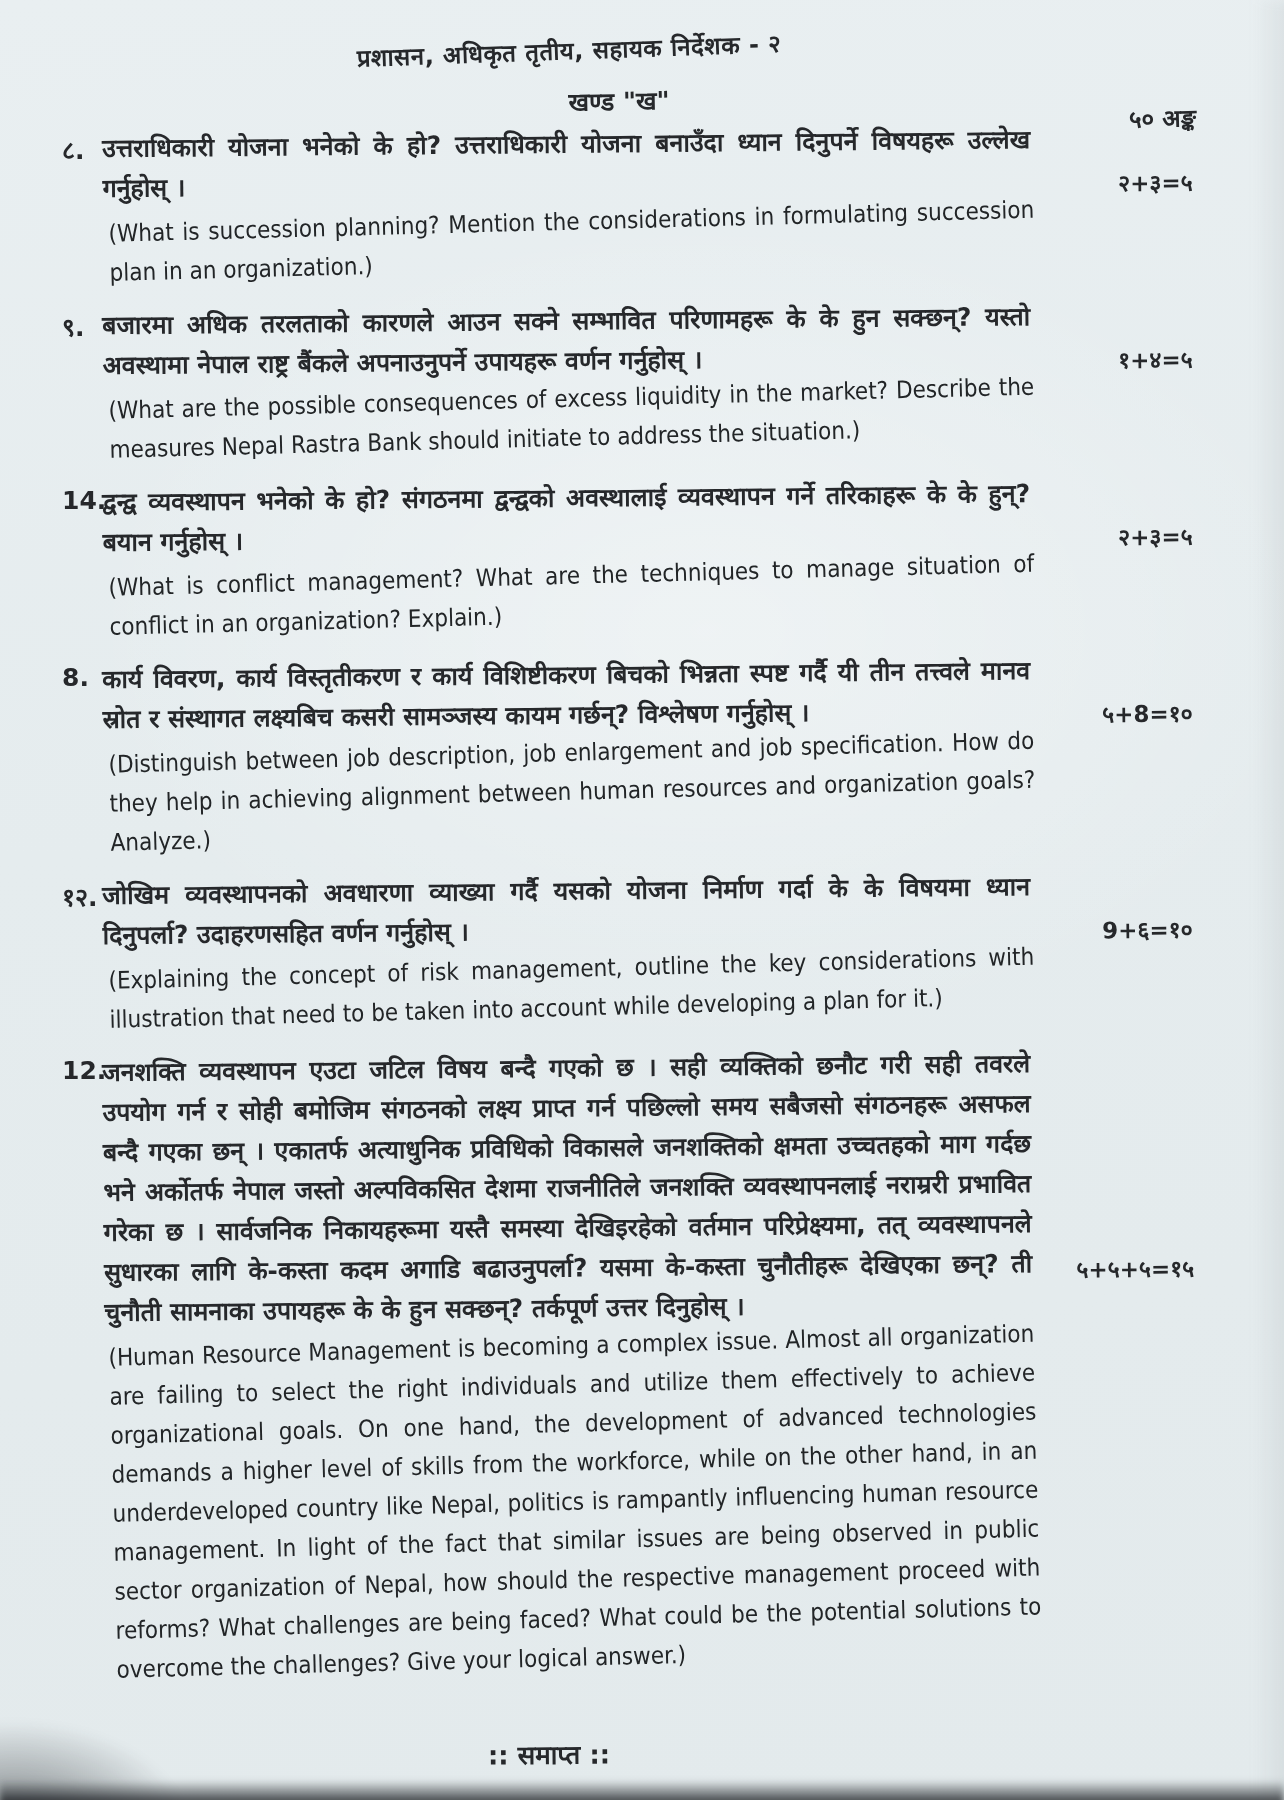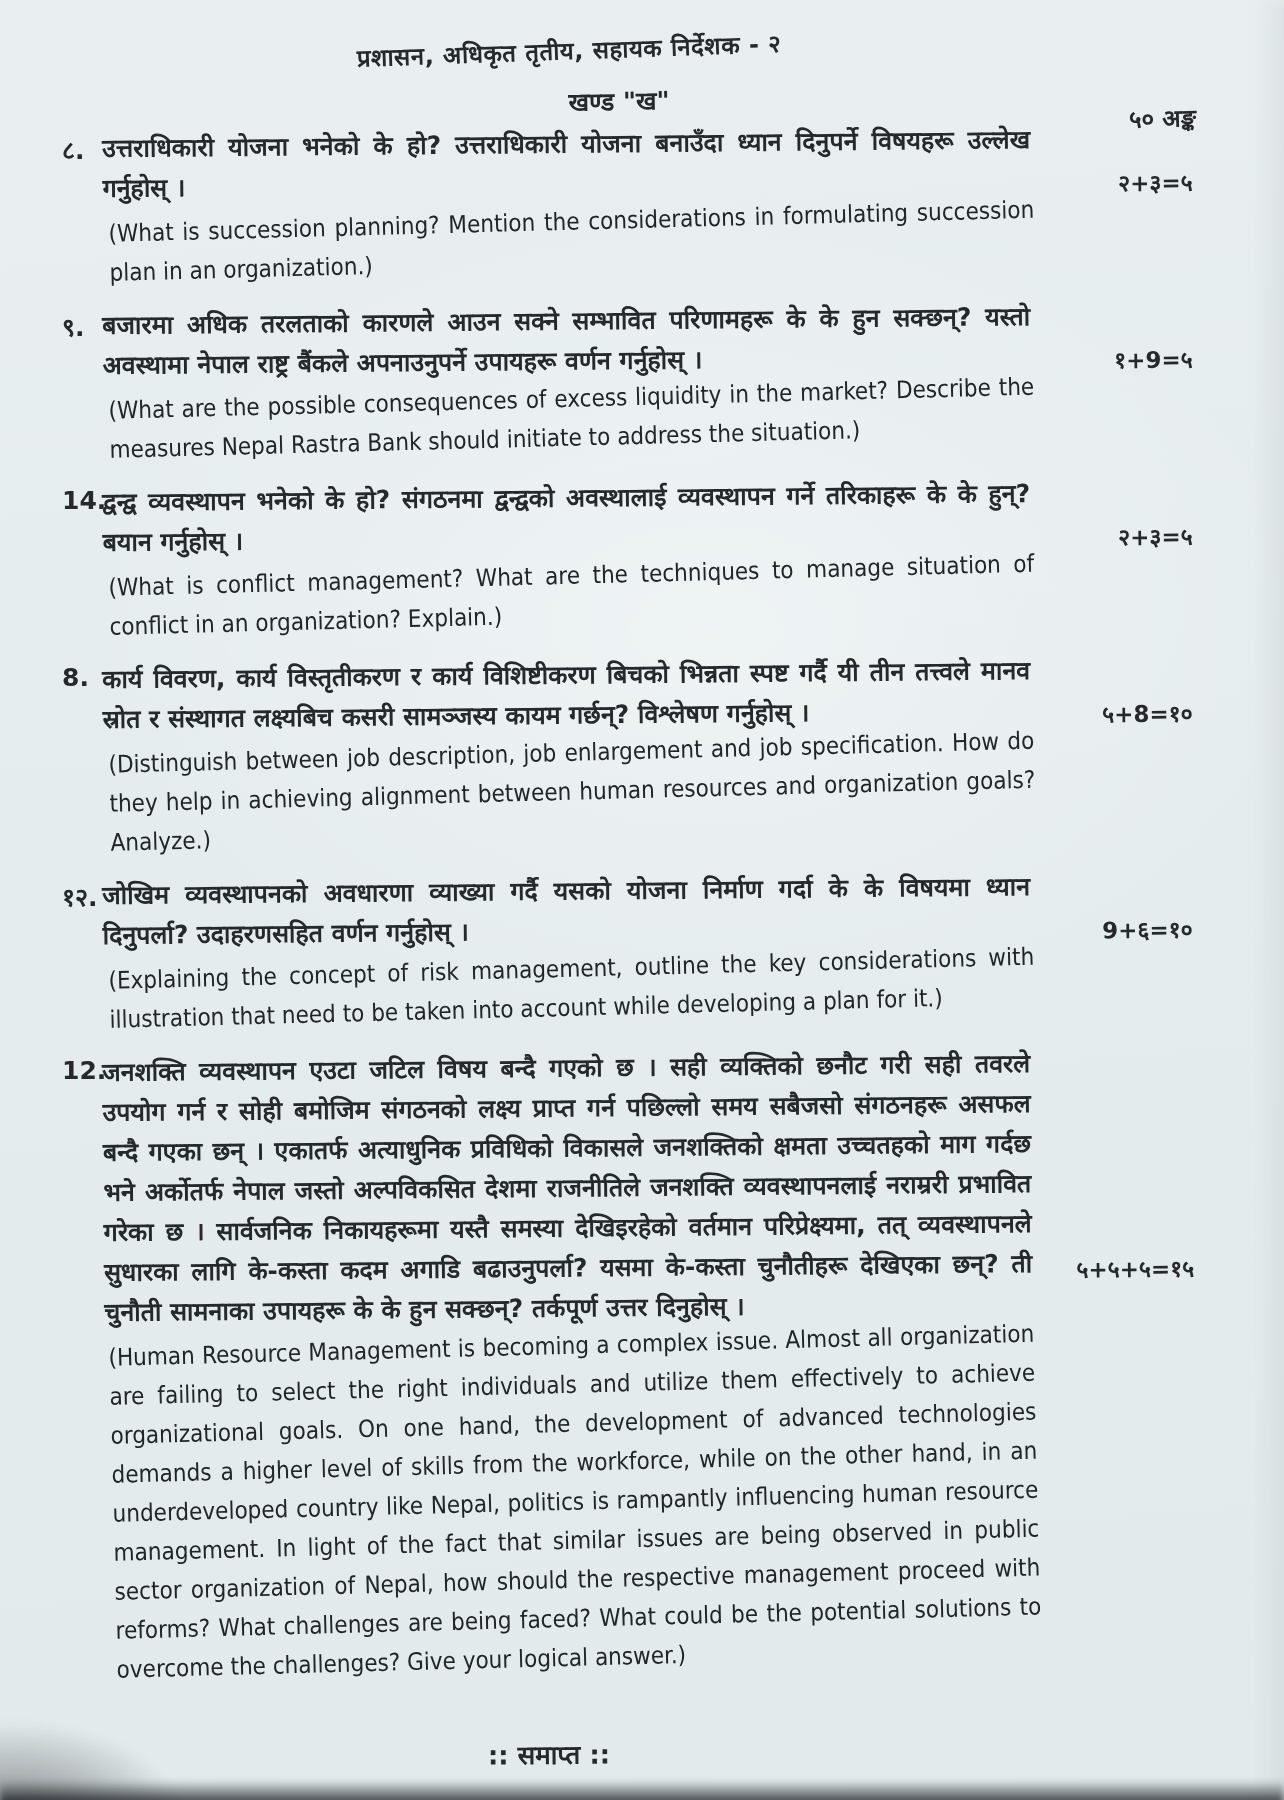--- a/index.html
+++ b/index.html
@@ -140,21 +140,21 @@
     </div>
 
     <div class="question">
       <span class="q-num">८.</span>
       <div class="q-nepali"><span>उत्तराधिकारी योजना भनेको के हो? उत्तराधिकारी योजना बनाउँदा ध्यान दिनुपर्ने विषयहरू उल्लेख गर्नुहोस् ।</span><span class="q-marks">२+३=५</span></div>
       <div class="q-english">(What is succession planning? Mention the considerations in formulating succession plan in an organization.)</div>
     </div>
 
     <div class="question">
       <span class="q-num">९.</span>
-      <div class="q-nepali"><span>बजारमा अधिक तरलताको कारणले आउन सक्ने सम्भावित परिणामहरू के के हुन सक्छन्? यस्तो अवस्थामा नेपाल राष्ट्र बैंकले अपनाउनुपर्ने उपायहरू वर्णन गर्नुहोस् ।</span><span class="q-marks">१+9=५</span></div>
+      <div class="q-nepali"><span>बजारमा अधिक तरलताको कारणले आउन सक्ने सम्भावित परिणामहरू के के हुन सक्छन्? यस्तो अवस्थामा नेपाल राष्ट्र बैंकले अपनाउनुपर्ने उपायहरू वर्णन गर्नुहोस् ।</span><span class="q-marks">१+४=५</span></div>
       <div class="q-english">(What are the possible consequences of excess liquidity in the market? Describe the measures Nepal Rastra Bank should initiate to address the situation.)</div>
     </div>
 
     <div class="question">
       <span class="q-num">14.</span>
       <div class="q-nepali"><span>द्वन्द्व व्यवस्थापन भनेको के हो? संगठनमा द्वन्द्वको अवस्थालाई व्यवस्थापन गर्ने तरिकाहरू के के हुन्? बयान गर्नुहोस् ।</span><span class="q-marks">२+३=५</span></div>
       <div class="q-english">(What is conflict management? What are the techniques to manage situation of conflict in an organization? Explain.)</div>
     </div>
 
     <div class="question">

